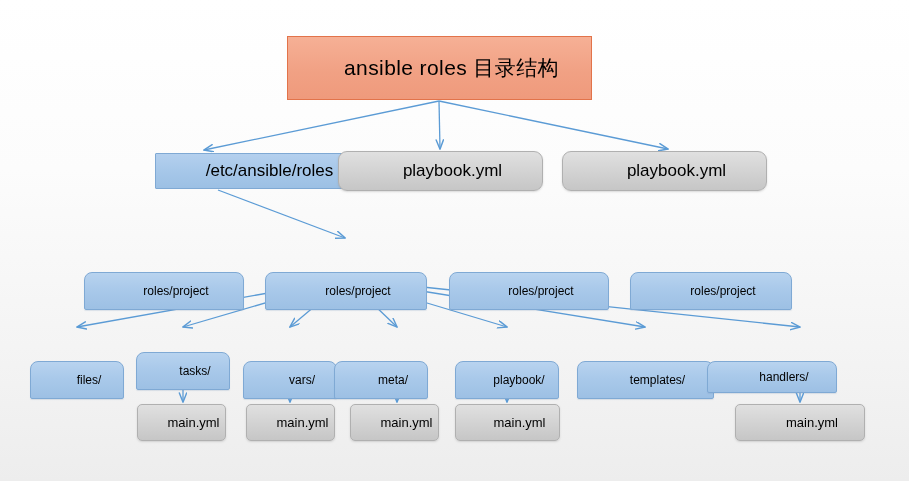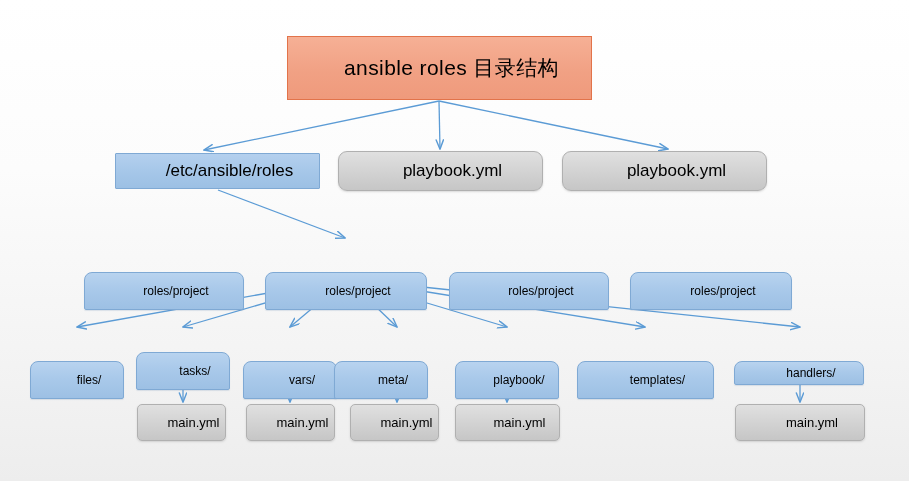--- a/index.html
+++ b/index.html
@@ -52,20 +52,21 @@
     font-size: 12px;
     box-shadow: 0 1px 1px rgba(120,150,180,0.22);
     margin-top: 32px;
   }
   
   .node.blue-flat {
     background: linear-gradient(to bottom, #b4d0ee 0%, #a6c7e9 50%, #9cc0e4 100%);
     border: 1px solid #7fa9d4;
     border-radius: 1px;
     font-size: 17px;
+    margin-left: 40px;
   }
   
   .node.grey {
     background: linear-gradient(to bottom, #e0e0e0 0%, #d3d3d3 50%, #c6c6c6 100%);
     border: 1px solid #b0b0b0;
     border-radius: 9px;
     font-size: 17px;
     box-shadow: 0 1px 2px rgba(130,130,130,0.28);
   }
   .node.grey.small {
@@ -141,21 +142,21 @@
       </div>
       <div class="node blue" style="left: 334px; top: 329px; width: 94px; height: 38px;">
         <span>meta/</span>
       </div>
       <div class="node blue" style="left: 455px; top: 329px; width: 104px; height: 38px;">
         <span>playbook/</span>
       </div>
       <div class="node blue" style="left: 577px; top: 329px; width: 137px; height: 38px;">
         <span>templates/</span>
       </div>
-      <div class="node blue" style="left: 734px; top: 329px; width: 130px; height: 24px;">
+      <div class="node blue" style="left: 707px; top: 329px; width: 130px; height: 32px;">
         <span>handlers/</span>
       </div>
       <div class="node grey small" style="left: 137px; top: 404px; width: 89px; height: 37px;">
         <span>main.yml</span>
       </div>
       <div class="node grey small" style="left: 246px; top: 404px; width: 89px; height: 37px;">
         <span>main.yml</span>
       </div>
       <div class="node grey small" style="left: 350px; top: 404px; width: 89px; height: 37px;">
         <span>main.yml</span>

